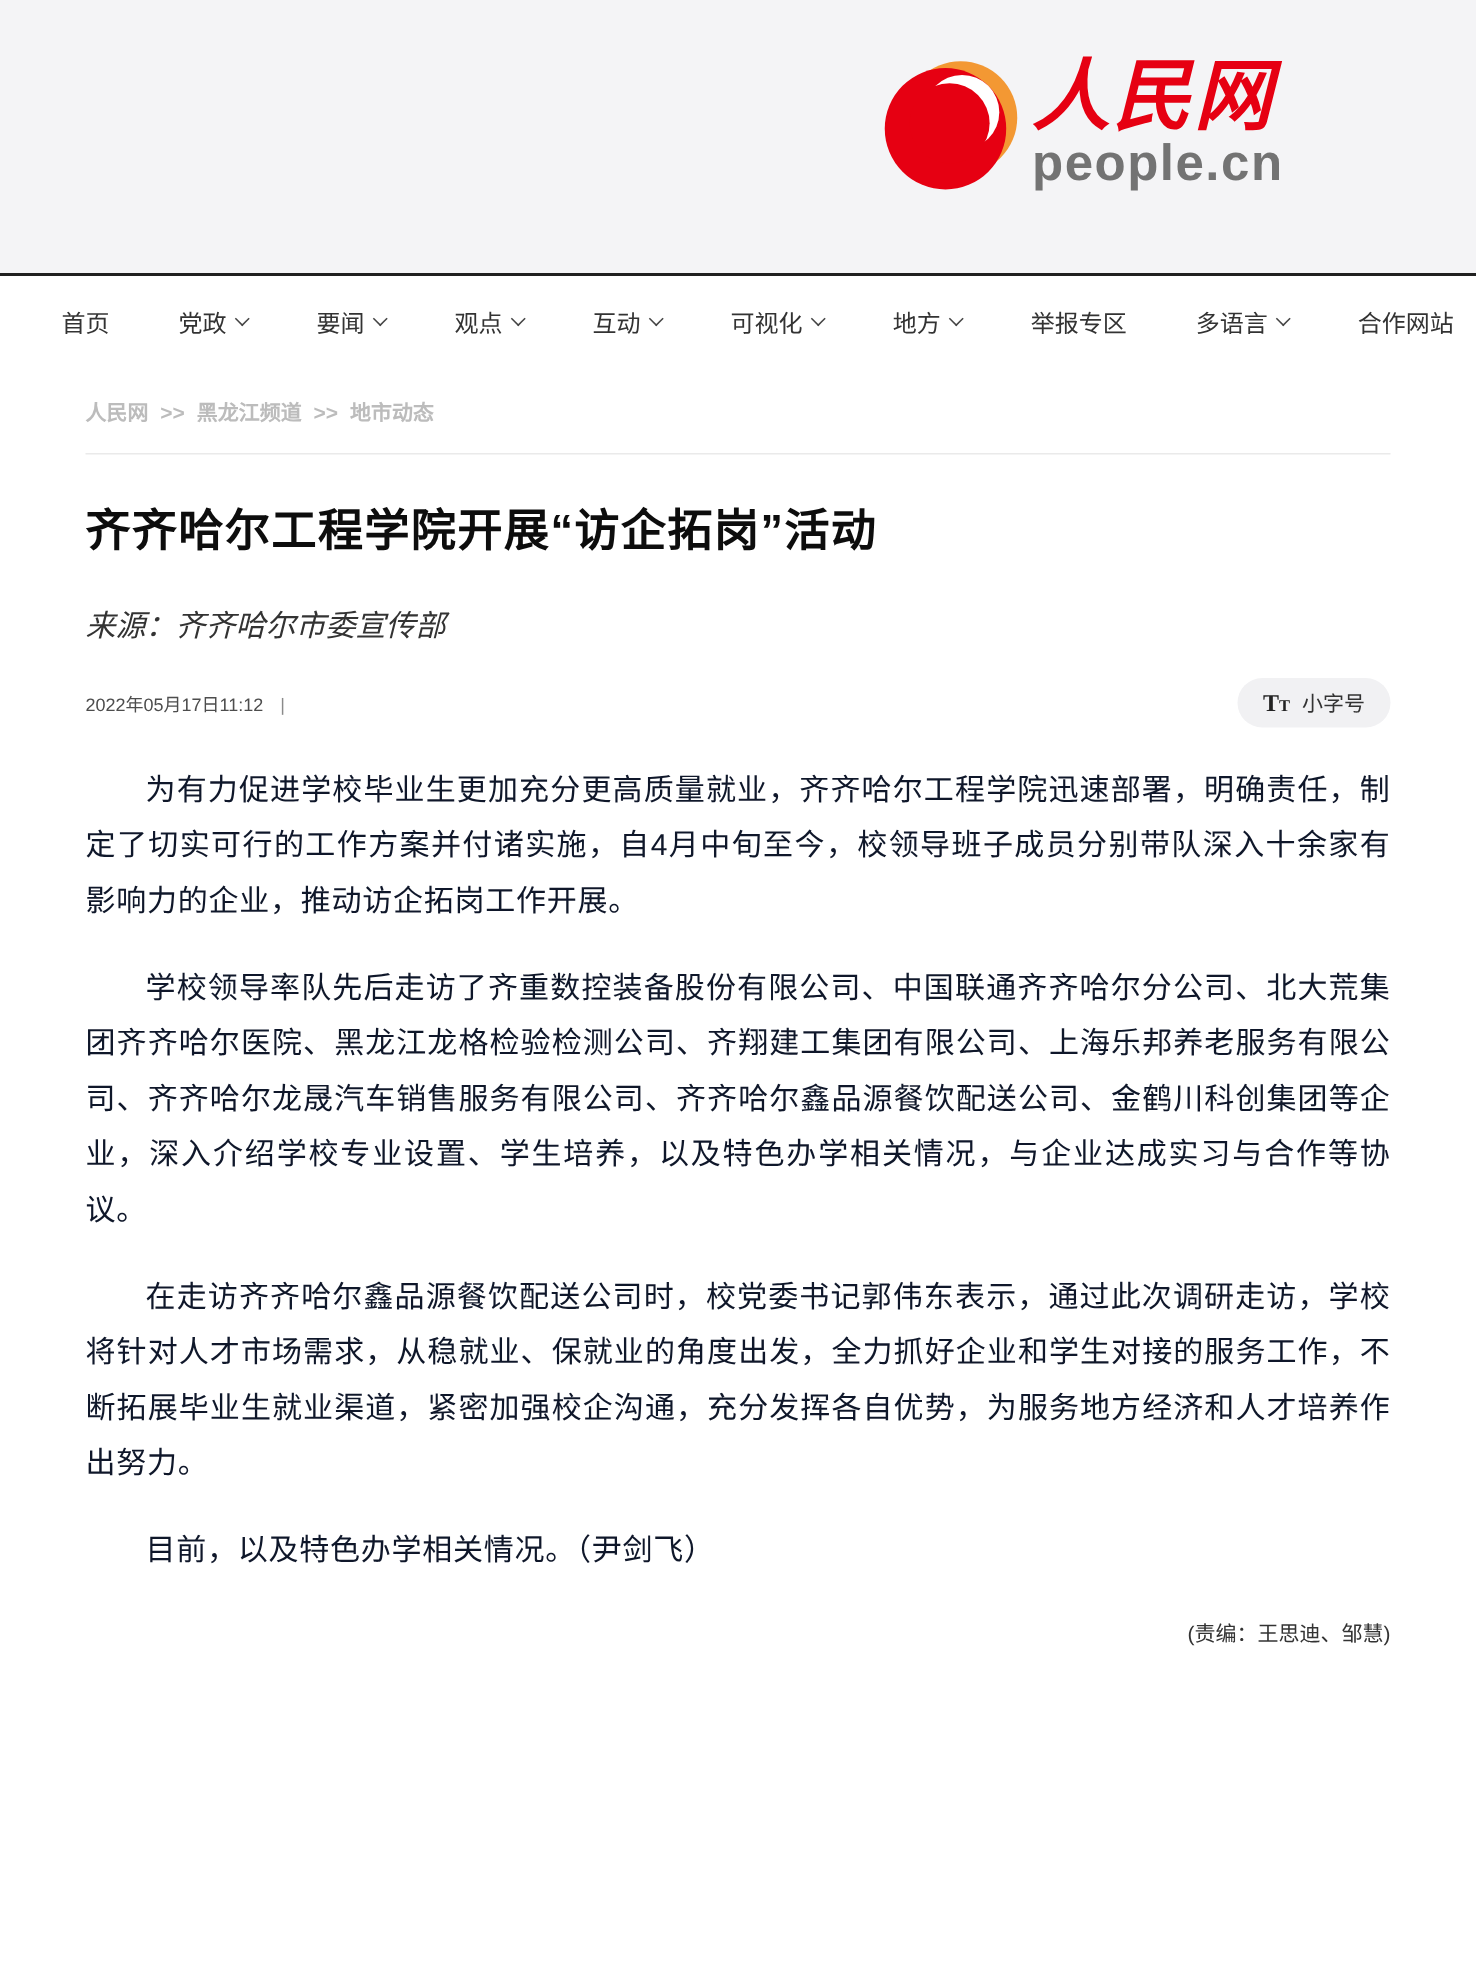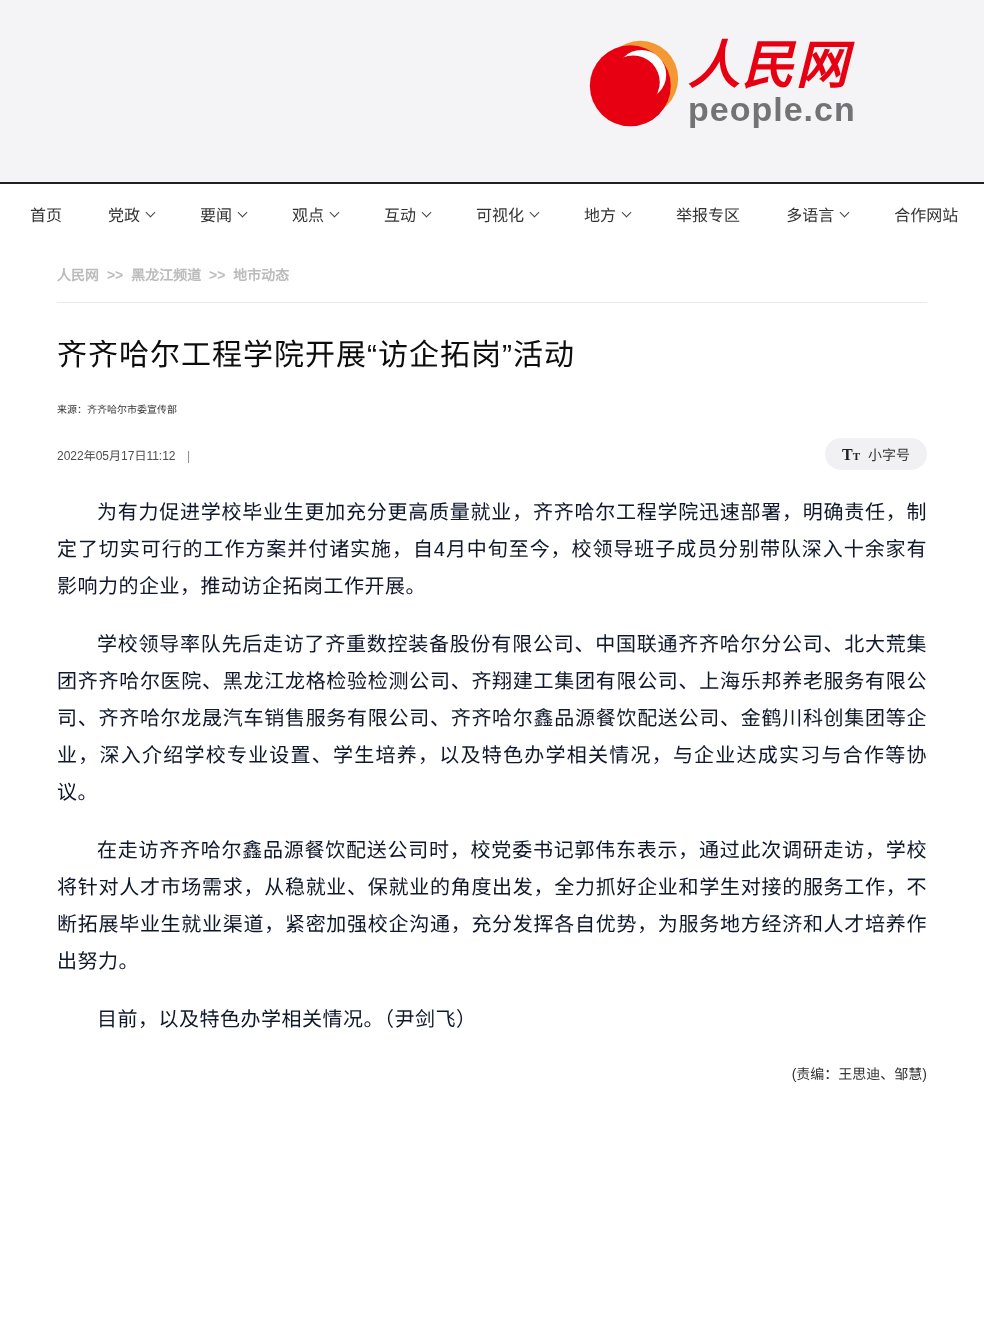--- a/index.html
+++ b/index.html
@@ -44,21 +44,21 @@
     margin-top: -4px;
     letter-spacing: 1px;
   }
 
   
   .main-nav {
     height: 60px;
     background: #ffffff;
     display: flex;
     align-items: center;
-    padding-left: 30px;
+    padding-left: 41px;
   }
   .nav-item {
     display: inline-flex;
     align-items: center;
     font-size: 16px;
     color: #333;
     text-decoration: none;
     margin-right: 46px;
     cursor: pointer;
     white-space: nowrap;
@@ -84,30 +84,31 @@
     font-weight: bold;
   }
   .breadcrumb span { margin-right: 4px; }
   .breadcrumb .crumb { cursor: pointer; }
 
   .divider { border-top: 1px solid #eaeaea; }
 
   .article-title {
     margin-top: 32px;
     font-size: 30px;
-    font-weight: normal;
+    font-weight: bold;
     color: #0d0d0d;
     letter-spacing: 1px;
     line-height: 40px;
   }
 
   .article-source {
     margin-top: 26px;
-    font-size: 10px;
-    color: #333;
+    font-size: 20px;
+    color: #333;
+    font-style: italic;
   }
 
   .meta-row {
     margin-top: 22px;
     display: flex;
     justify-content: space-between;
     align-items: center;
   }
   .meta-date {
     font-size: 12px;

